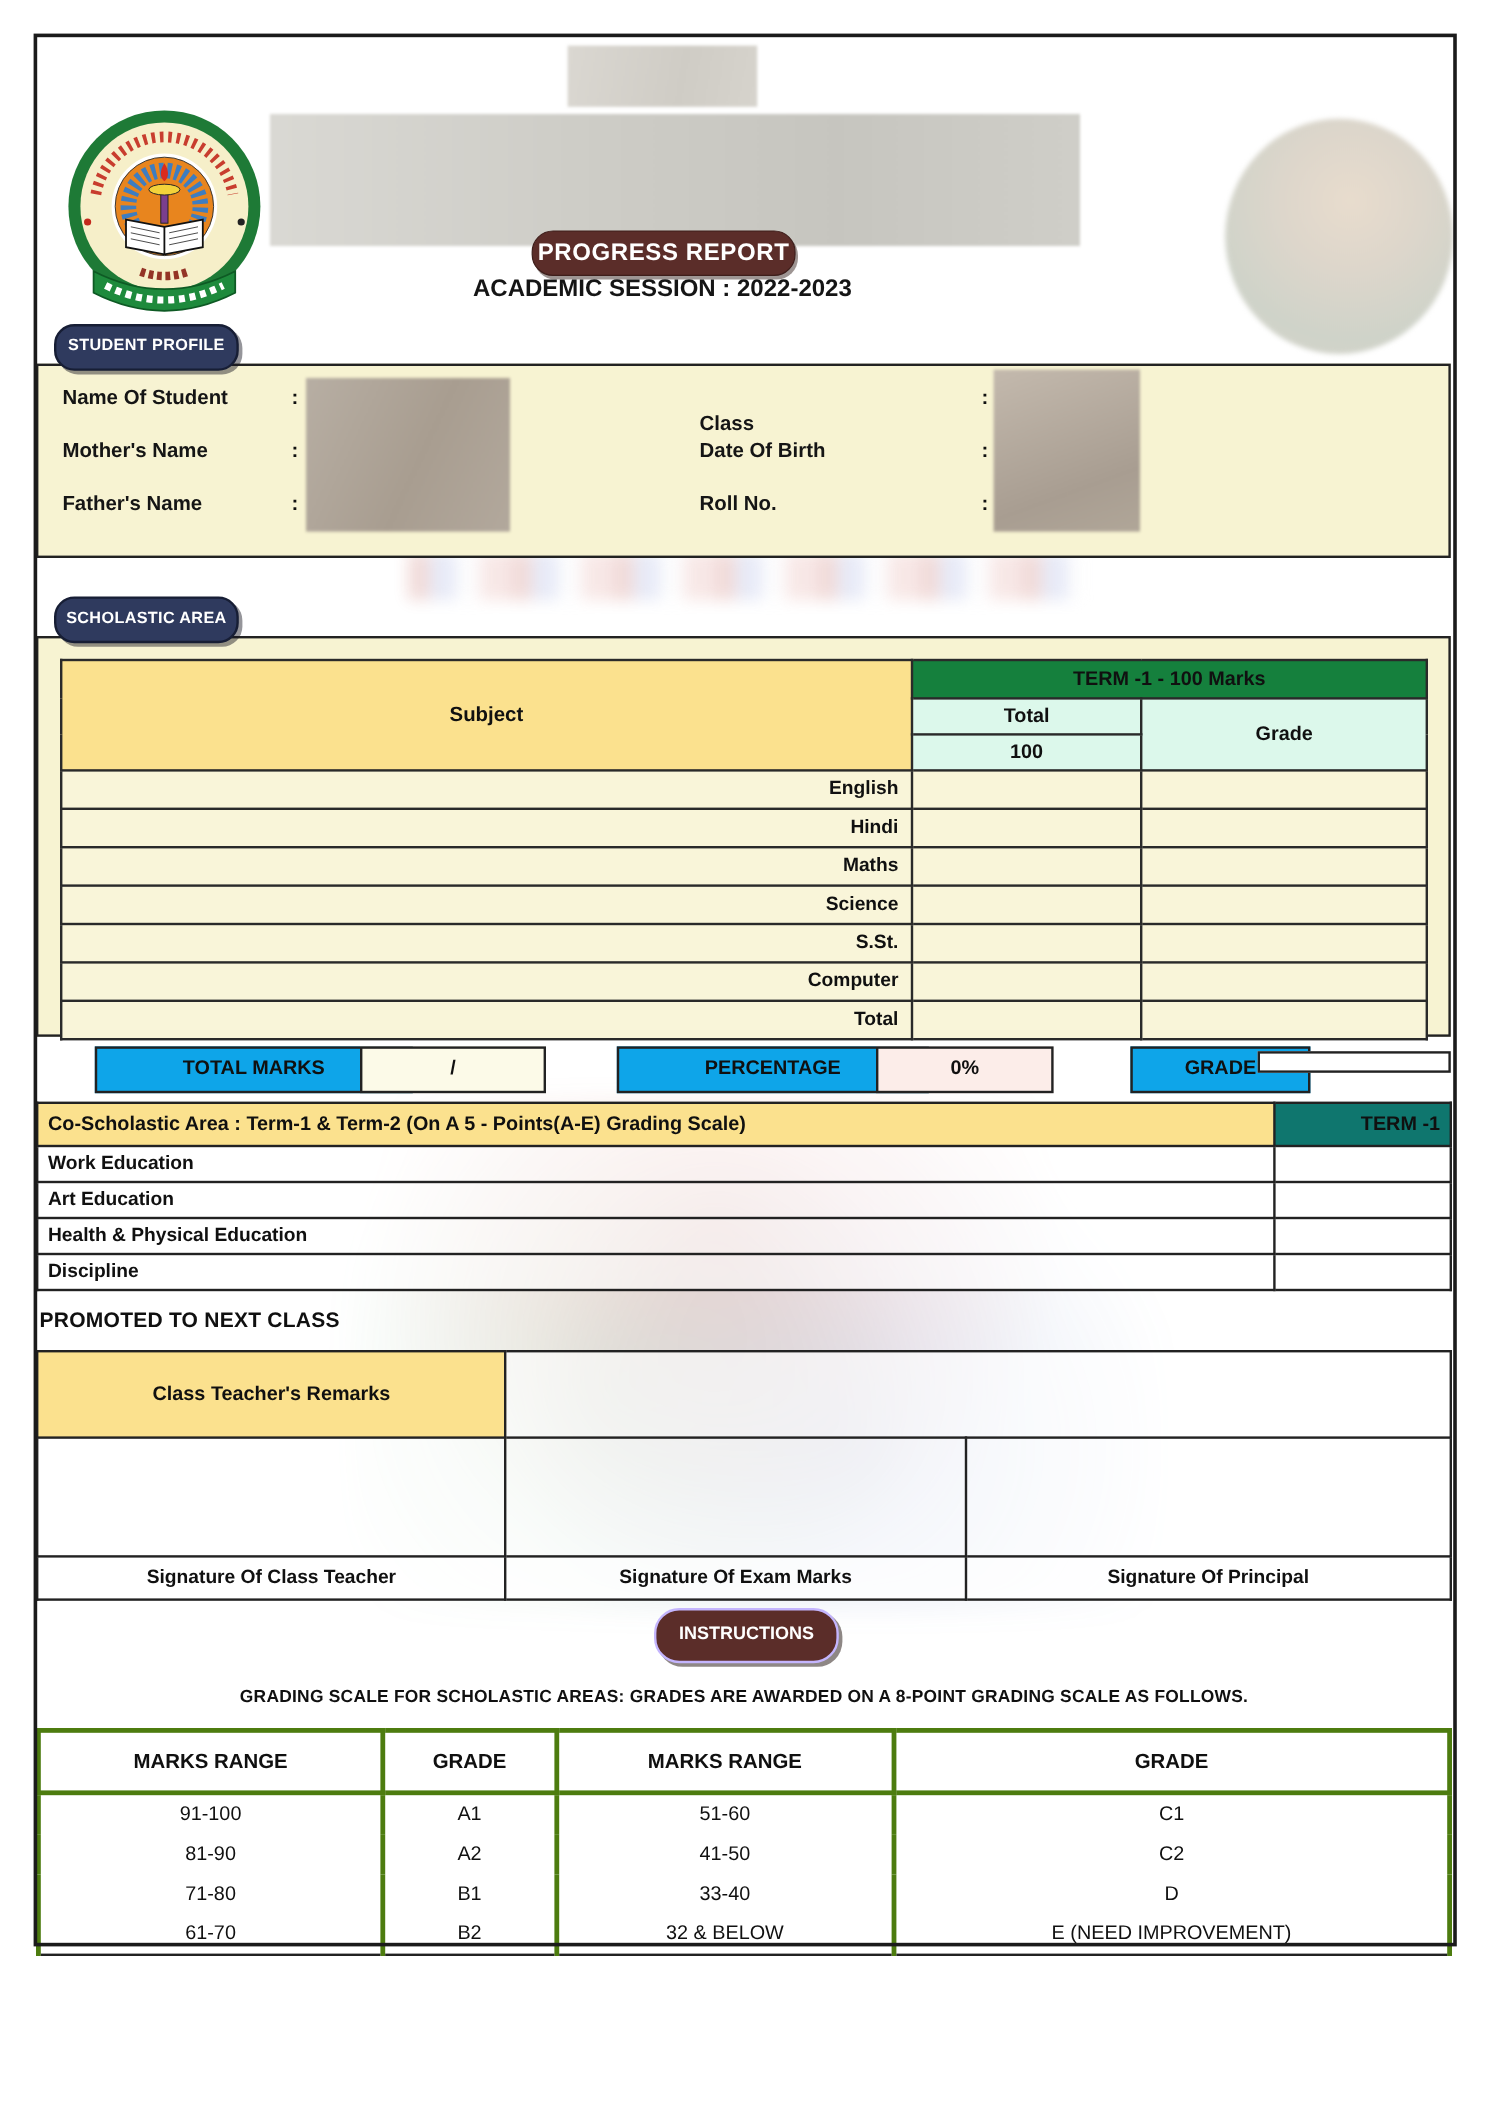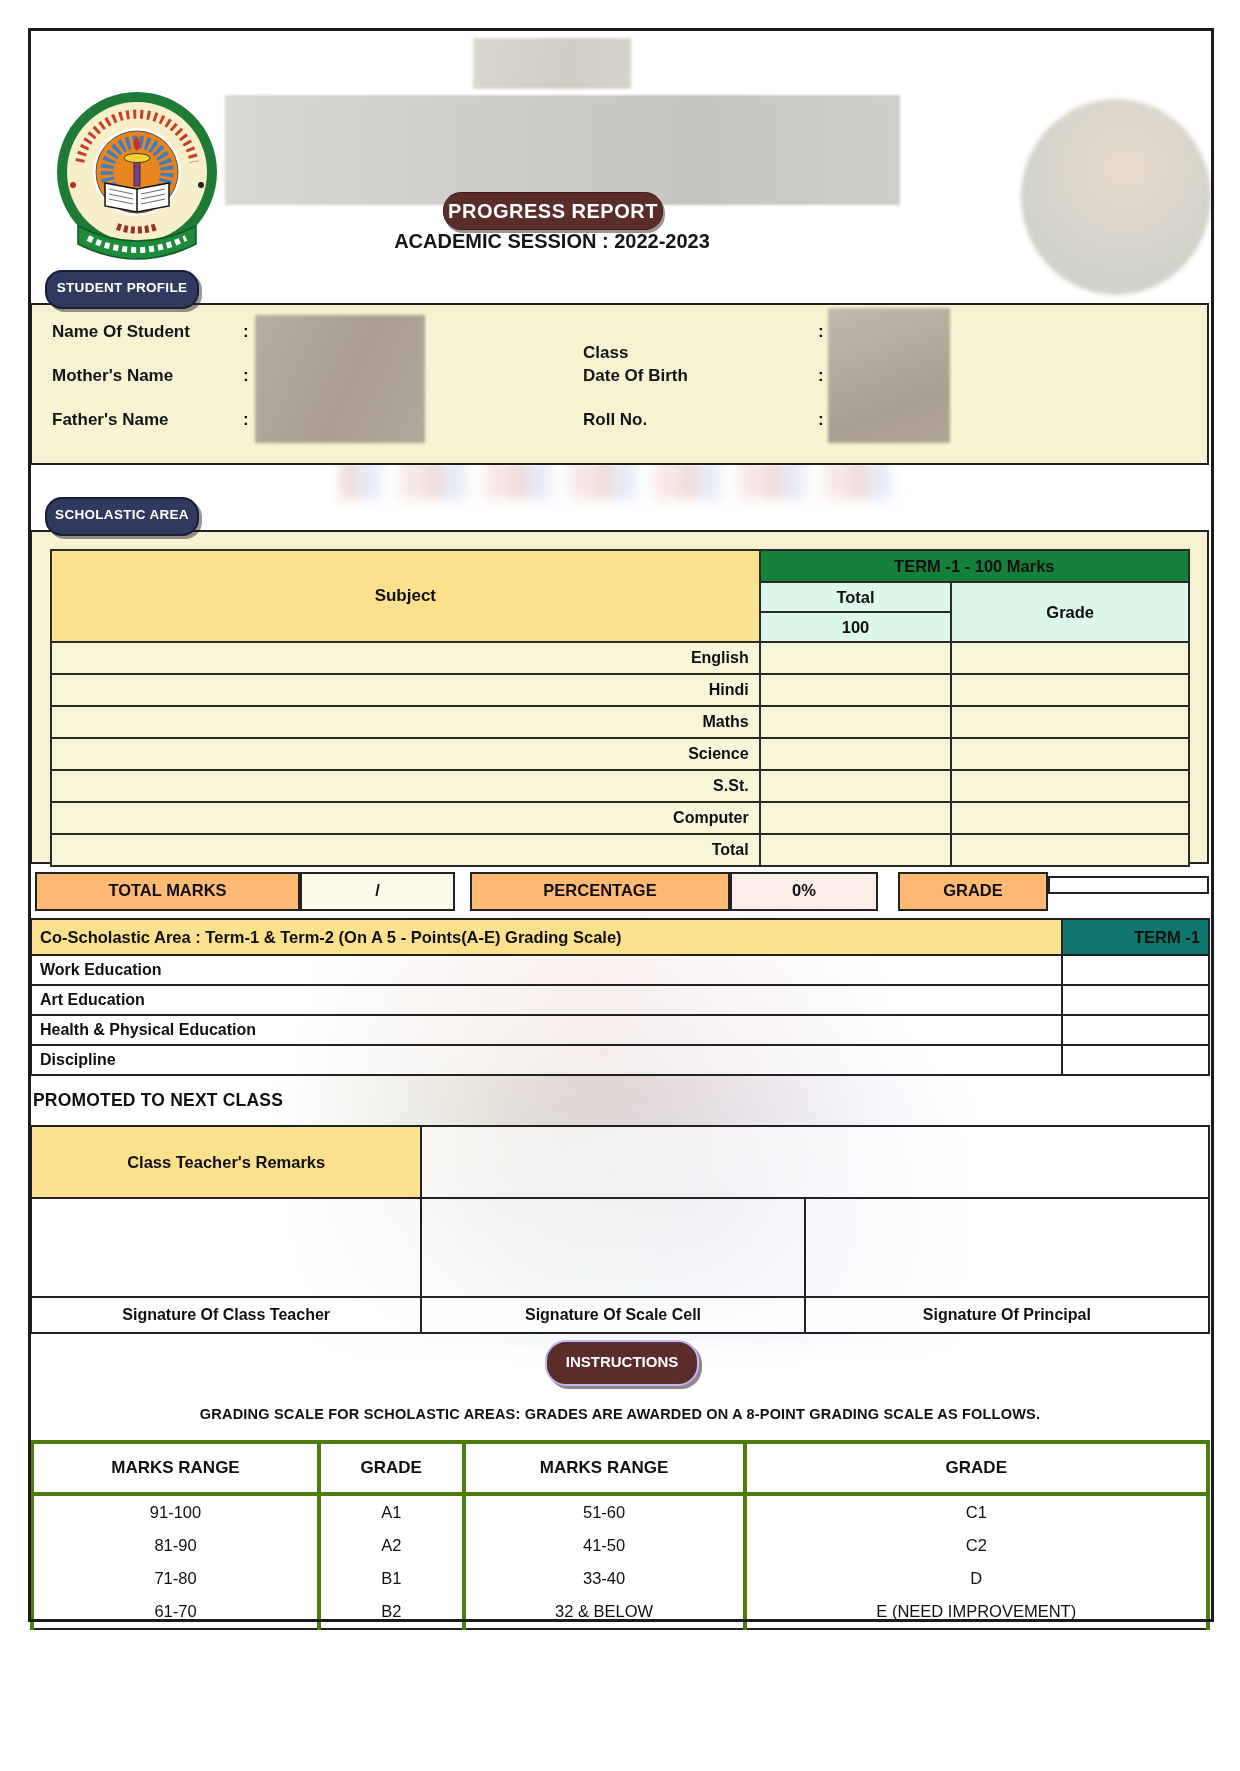--- a/index.html
+++ b/index.html
@@ -48,21 +48,21 @@
   .schol{left:50px;top:549px;width:1140px;}
   .schol td{border:2px solid #2a2a2a;padding:0 10px;}
   .schol .subj-h{background:#FBE18E;text-align:center;font-weight:bold;font-size:17px;}
   .schol .term-h{background:#15803d;text-align:center;font-weight:bold;font-size:16.5px;height:30px;}
   .schol .mint{background:#DCF8EB;text-align:center;font-weight:bold;font-size:16.5px;height:28px;}
   .schol .s-lab{background:#F9F5D9;font-weight:bold;font-size:16px;height:30px;text-align:right;}
   .schol .s-val{background:#F9F5D9;height:30px;}
   
   .sum-box{top:872px;height:35px;border:2px solid #222;text-align:center;font-weight:bold;
      font-size:16.5px;line-height:33px;}
-  .pinkbg{background:#fdba74;}
+  .pinkbg{background:#0ea5e9;margin-left:44px;}
   .creambg{background:#FCFAE8;}
   .lpinkbg{background:#FCEDE9;}
   .grade-empty{left:1048px;top:876px;width:157px;height:14px;background:#ffffff;border:2px solid #222;}
   
   .cosch{left:30px;top:918px;width:1180px;}
   .cosch td{border:2px solid #222;padding:0 8px;}
   .cosch .co-head{background:#FBE18E;font-weight:bold;font-size:16.5px;height:34px;}
   .cosch .co-term{background:#0f766e;font-weight:bold;font-size:16.5px;text-align:right;height:34px;}
   .cosch .co-lab{font-weight:bold;font-size:16px;height:28px;background:rgba(255,255,255,.55);}
   .cosch .co-val{background:rgba(255,255,255,.55);height:28px;}
@@ -250,21 +250,21 @@
       <td class="rem-lab">Class Teacher's Remarks</td>
       <td class="rem-empty-top" colspan="2"></td>
     </tr>
     <tr>
       <td class="rem-empty"></td>
       <td class="rem-empty"></td>
       <td class="rem-empty"></td>
     </tr>
     <tr>
       <td class="sig">Signature Of Class Teacher</td>
-      <td class="sig">Signature Of Scale Cell</td>
+      <td class="sig">Signature Of Exam Marks</td>
       <td class="sig">Signature Of Principal</td>
     </tr>
   </tbody>
     </table>
 
   <div class="abs inst-pill z1">INSTRUCTIONS</div>
   <div class="abs gnote z1">GRADING SCALE FOR SCHOLASTIC AREAS: GRADES ARE AWARDED ON A 8-POINT GRADING SCALE AS FOLLOWS.</div>
 
   <table class="abs grading z1">
     <colgroup>

